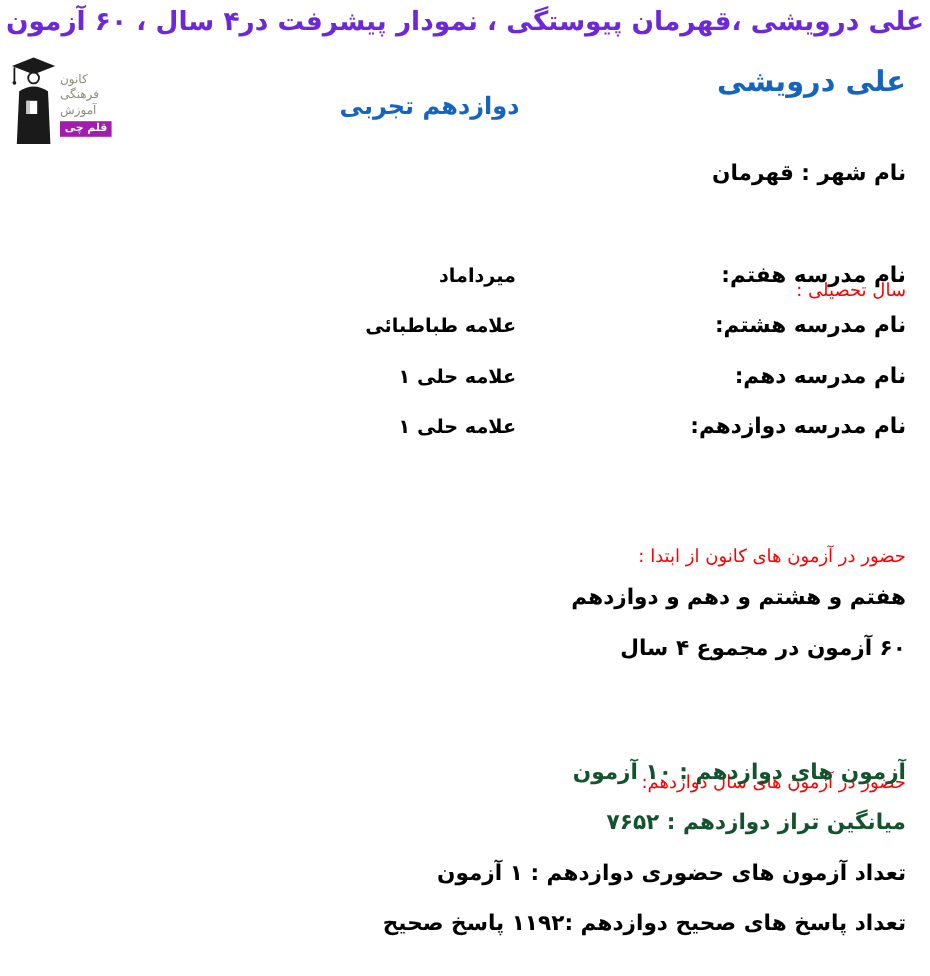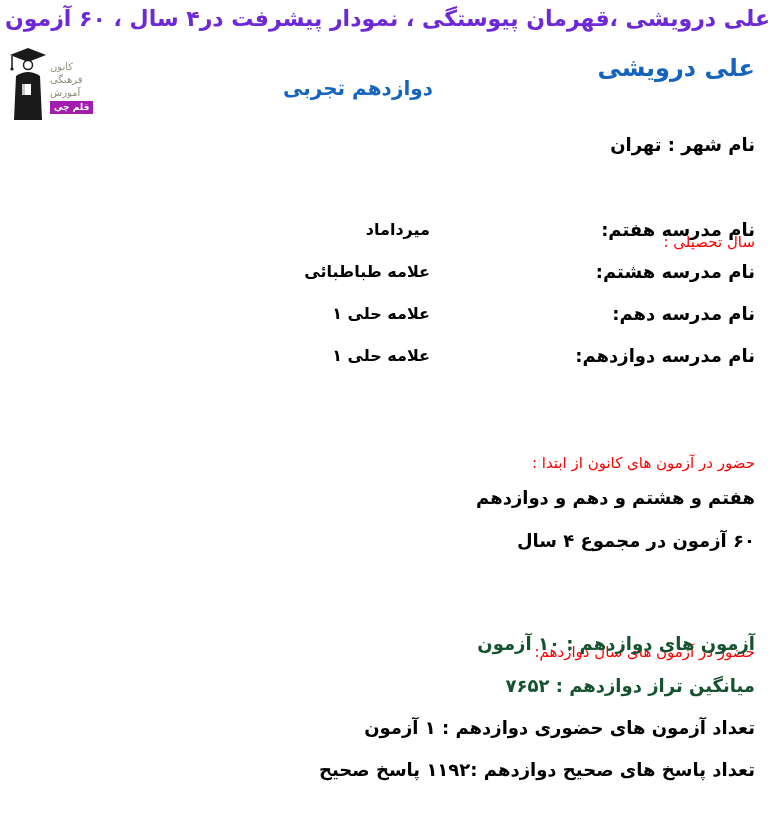--- a/index.html
+++ b/index.html
@@ -76,21 +76,21 @@
       <span class="org-line">کانون</span>
       <span class="org-line">فرهنگی</span>
       <span class="org-line">آموزش</span>
       <span class="logo-badge">قلم چی</span>
     </span>
   </div>
 
   <div class="title">علی درویشی</div>
   <div class="subtitle">دوازدهم تجربی</div>
 
-  <div class="line" style="top:133px">نام شهر : تهران</div>
+  <div class="line" style="top:133px">نام شهر : قهرمان</div>
 
   <div class="line red" style="top:186px">سال تحصیلی :</div>
 
   <div class="line" style="top:218px">
     <span>نام مدرسه هفتم:</span>
     <span class="school-value">میرداماد</span>
   </div>
   <div class="line" style="top:260px">
     <span>نام مدرسه هشتم:</span>
     <span class="school-value">علامه طباطبائی</span>

